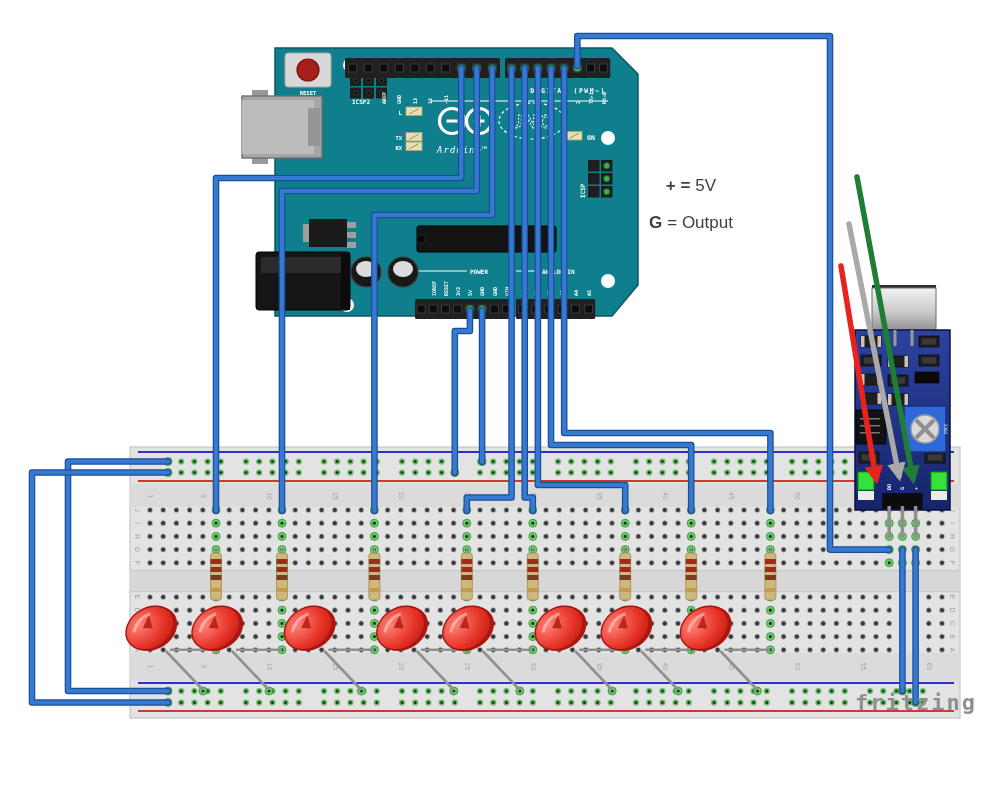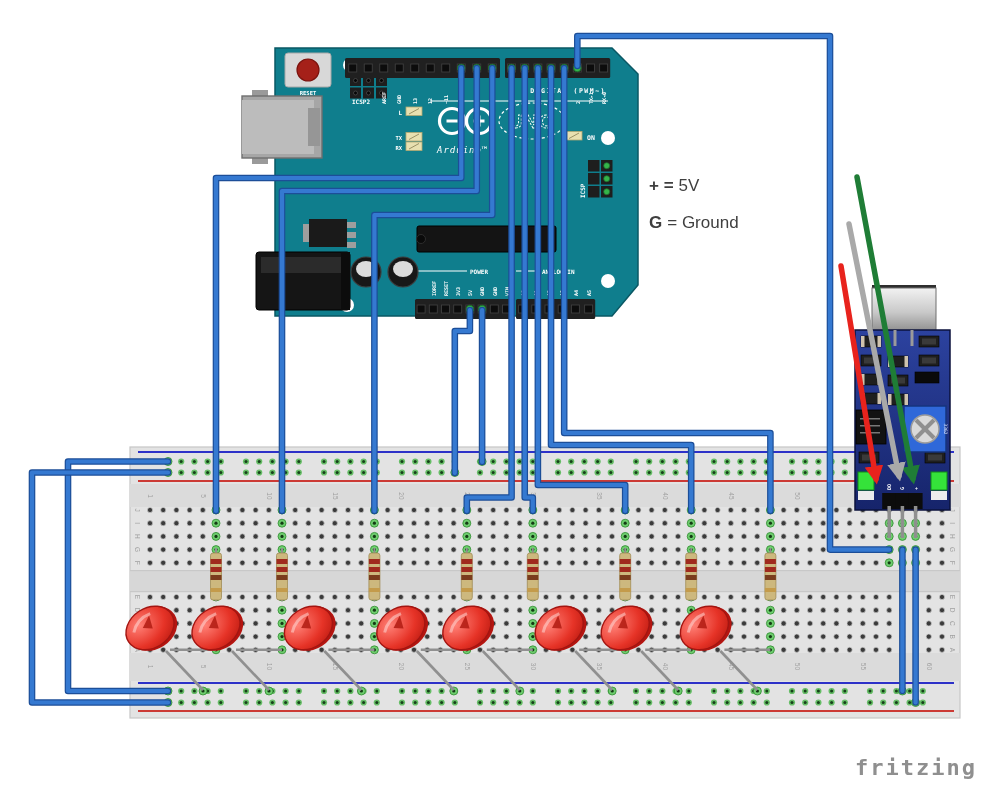--- a/index.html
+++ b/index.html
@@ -1,22 +1,22 @@
 <!DOCTYPE html>
 <html><head>
 <meta charset="utf-8">
 <style>
   html,body{margin:0;padding:0;background:#fff;}
   .stage{position:relative;width:1000px;height:800px;background:#ffffff;overflow:hidden;
          font-family:"Liberation Sans",sans-serif;}
   #scene{position:absolute;left:0;top:0;}
   .legend{position:absolute;left:649px;top:174px;color:#3f3f3f;font-size:17px;line-height:24px;}
-  .lrow{margin-bottom:13px;white-space:nowrap;}
+  .lrow{margin-bottom:13px;white-space:nowrap;text-align:center;}
   .lb{font-weight:bold;margin-right:5px;}
-  .watermark{position:absolute;left:855px;top:755px;font-size:22px;letter-spacing:2px;
+  .watermark{position:absolute;left:855px;top:690px;font-size:22px;letter-spacing:2px;
              color:#8f8f8f;font-weight:600;font-family:"DejaVu Sans Mono",monospace;}
 </style>
 </head>
 <body>
 
 <div class="stage">
   <svg id="scene" width="1000" height="800" viewBox="0 0 1000 800">
       <defs>
         <marker id="mred" viewBox="0 0 10 10" refX="7" refY="5" markerWidth="3.4" markerHeight="3.4" orient="auto">
           <path d="M0 0 L10 5 L0 10 z" fill="#e8231d"></path>
@@ -1731,17 +1731,17 @@
       </g>
       <g>
         <line x1="857" y1="177" x2="913" y2="479" stroke="#1f7d36" stroke-width="5.5" stroke-linecap="round" marker-end="url(#mgreen)"></line>
         <line x1="849" y1="224" x2="899" y2="476" stroke="#a9a9a9" stroke-width="5.5" stroke-linecap="round" marker-end="url(#mgray)"></line>
         <line x1="841" y1="266" x2="876" y2="479" stroke="#e8231d" stroke-width="5.5" stroke-linecap="round" marker-end="url(#mred)"></line>
       </g>
     </svg>
 
   <div class="legend">
     <div class="lrow"><span class="lb">+ =</span><span>5V</span></div>
-    <div class="lrow"><span class="lb">G</span><span>= Ground</span></div>
+    <div class="lrow"><span class="lb">G</span><span>= Output</span></div>
   </div>
 
   <div class="watermark">fritzing</div>
 </div>
 
 </body></html>

